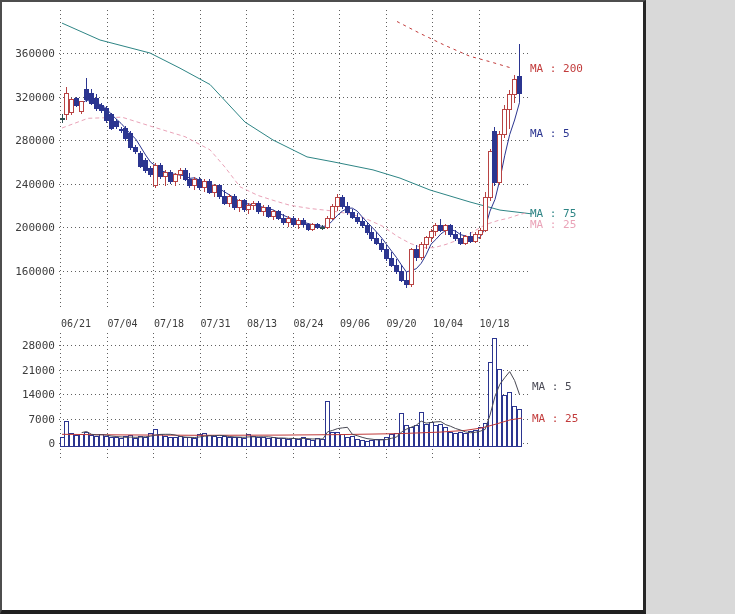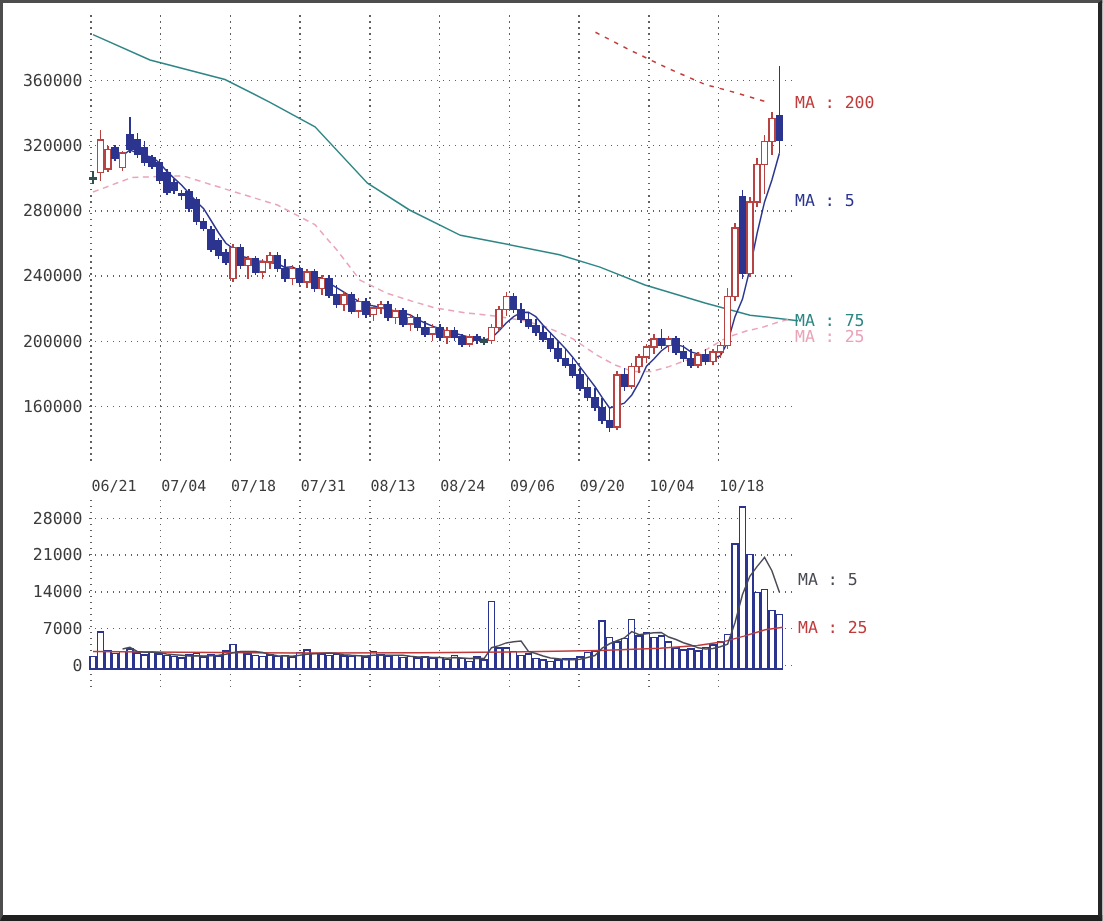--- a/index.html
+++ b/index.html
@@ -1,17 +1,17 @@
 <!DOCTYPE html>
 <html><head>
 <meta charset="utf-8">
 <style>
   html,body{margin:0;padding:0;background:#d9d9d9;}
   .frame{
-    width:735px;height:614px;box-sizing:border-box;background:#ffffff;
+    width:646px;height:614px;box-sizing:border-box;background:#ffffff;
     border-top:2px solid #4d4d4d;border-left:2px solid #4d4d4d;
     border-right:3px solid #262626;border-bottom:4px solid #1f1f1f;
     position:relative;overflow:hidden;
   }
   svg text{font-family:"DejaVu Sans Mono","Liberation Mono",monospace;}
 </style>
 </head>
 <body>
 
 <div class="frame">

